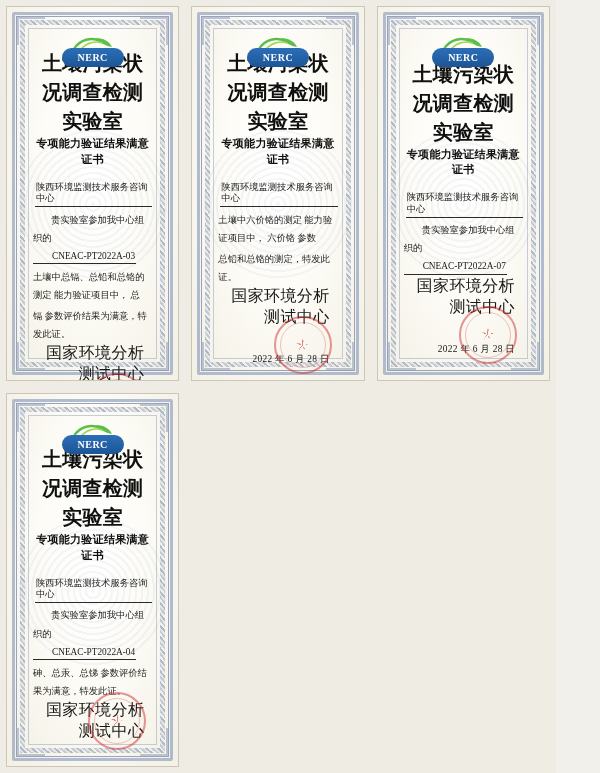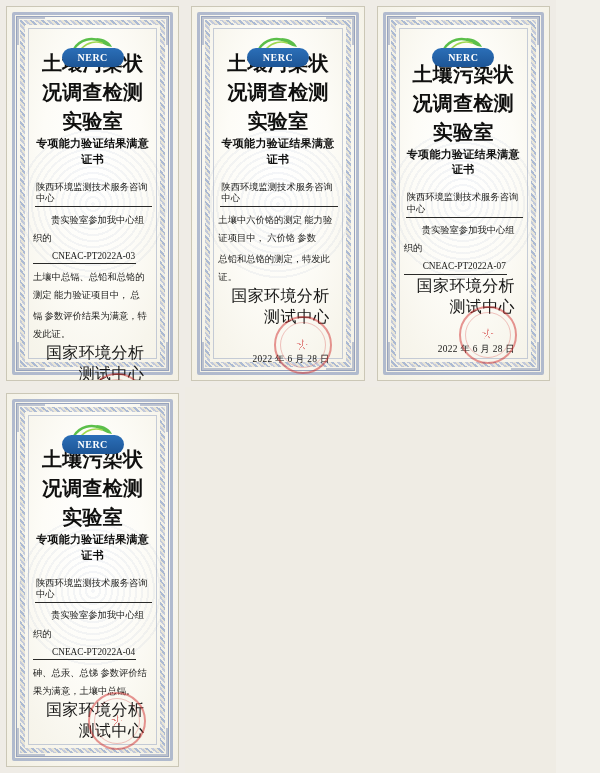--- a/index.html
+++ b/index.html
@@ -408,21 +408,21 @@
         </div>
 
         <div class="body-block">
           <div class="org-line">
             <span class="u">陕西环境监测技术服务咨询中心</span>
           </div>
           <div class="para">
             <span>贵实验室参加我中心组织的</span>
             <span class="u">CNEAC-PT2022A-04</span>
           </div>
-          <div class="para noindent">砷、总汞、总锑  参数评价结果为满意，土壤中总镉。</div>
+          <div class="para noindent">砷、总汞、总锑  参数评价结果为满意，特发此证。</div>
         </div>
 
         <div class="signature">
           <div class="issuer">国家环境分析测试中心</div>
           <div class="seal">
               <div class="seal-ring2"></div>
             </div>
         </div>
       </div>
     </div>

